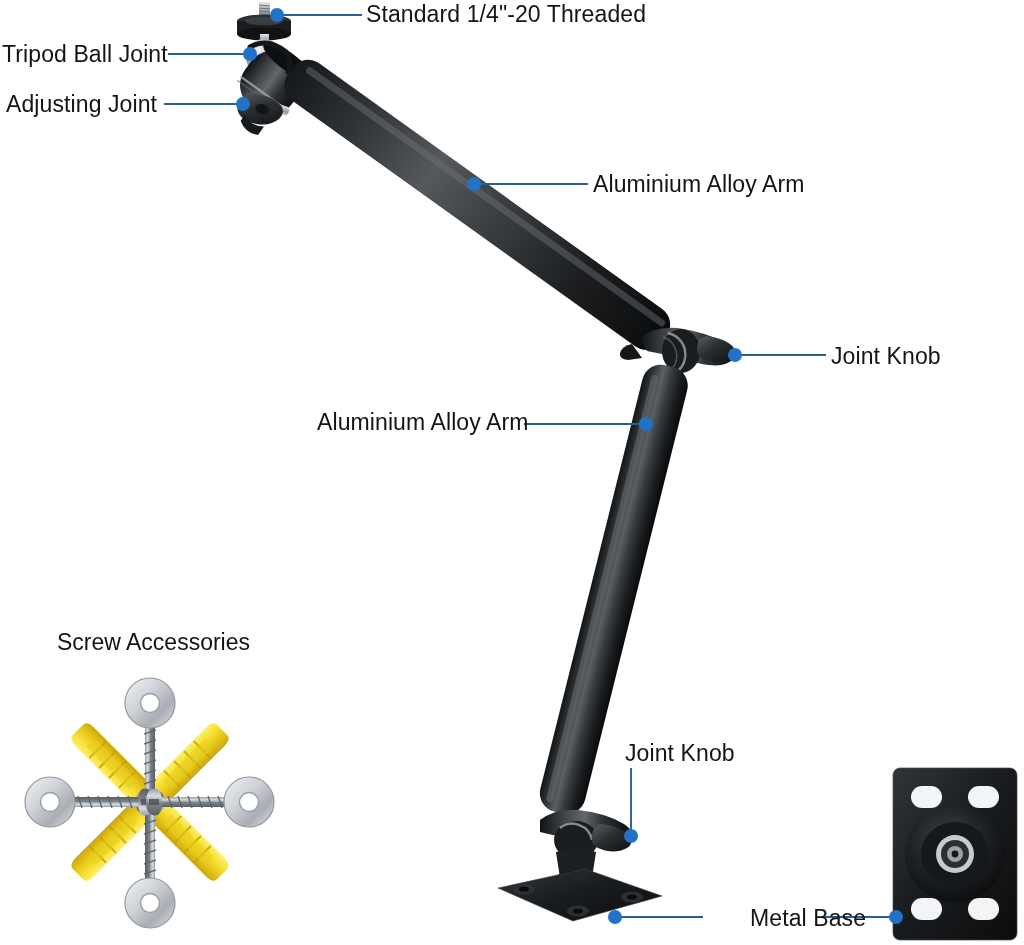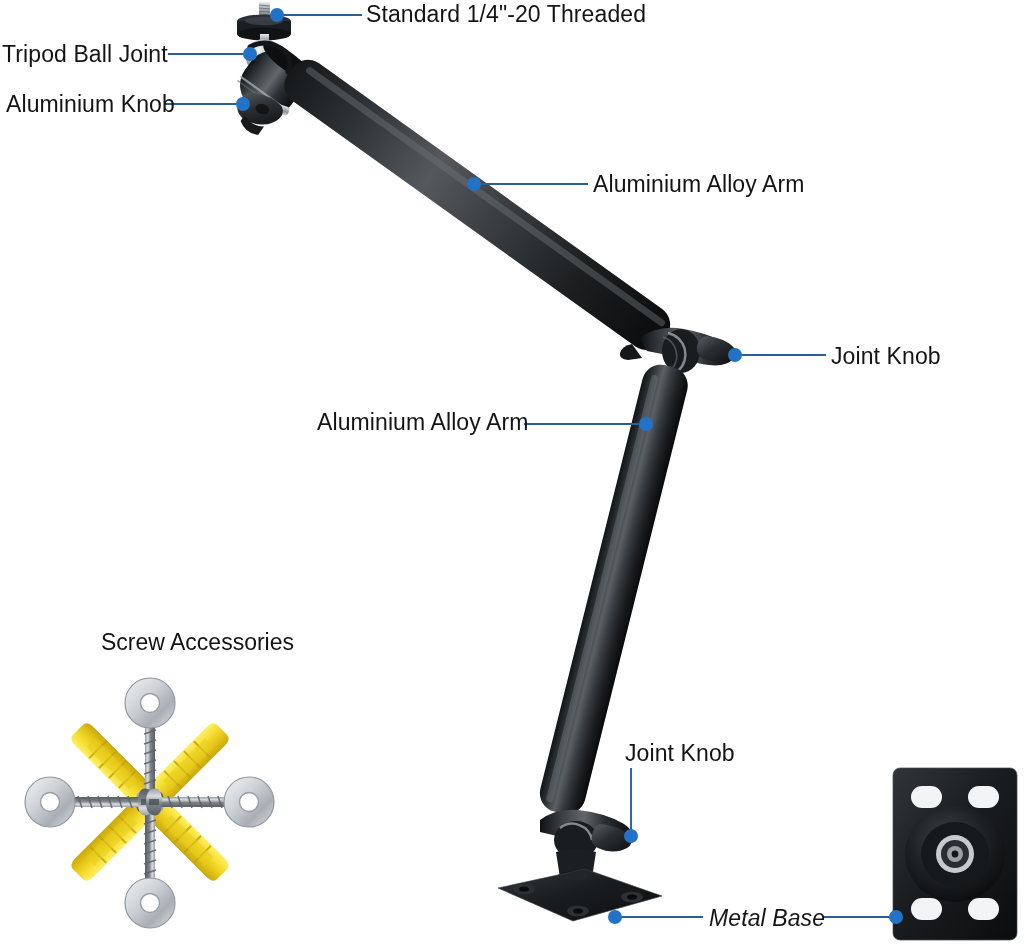--- a/index.html
+++ b/index.html
@@ -27,21 +27,20 @@
     letter-spacing:.1px;
   }
 
   
   .section-title{
     position:absolute;
     color:#141414;
     font-size:23px;
     line-height:26px;
     white-space:nowrap;
-    margin-left:44px;
   }
 </style>
 </head>
 <body>
 
 <div id="stage">
 
   <svg id="artboard" viewBox="0 0 1024 945" xmlns="http://www.w3.org/2000/svg">
     <defs>
 
@@ -395,27 +394,27 @@
       <circle cx="631" cy="836" r="7"></circle>
       <circle cx="615" cy="917" r="7"></circle>
       <circle cx="896" cy="917" r="7"></circle>
     </g>
   </svg>
 
   <div class="label" style="left:366px;top:1px;">Standard 1/4"-20 Threaded</div>
 
   <div class="label" style="left:2px;top:41px;">Tripod Ball Joint</div>
 
-  <div class="label" style="left:6px;top:91px;">Aluminium Knob</div>
+  <div class="label" style="left:6px;top:91px;">Adjusting Joint</div>
 
   <div class="label" style="left:593px;top:171px;">Aluminium Alloy Arm</div>
 
   <div class="label" style="left:831px;top:343px;">Joint Knob</div>
 
   <div class="label" style="left:317px;top:409px;">Aluminium Alloy Arm</div>
 
   <div class="label" style="left:625px;top:740px;">Joint Knob</div>
 
-  <div class="label" style="left:709px;top:905px;font-style:italic;">Metal Base</div>
+  <div class="label" style="left:750px;top:905px;">Metal Base</div>
 
   <div class="section-title" style="left:57px;top:629px;">Screw Accessories</div>
 
 </div>
 
 </body></html>

